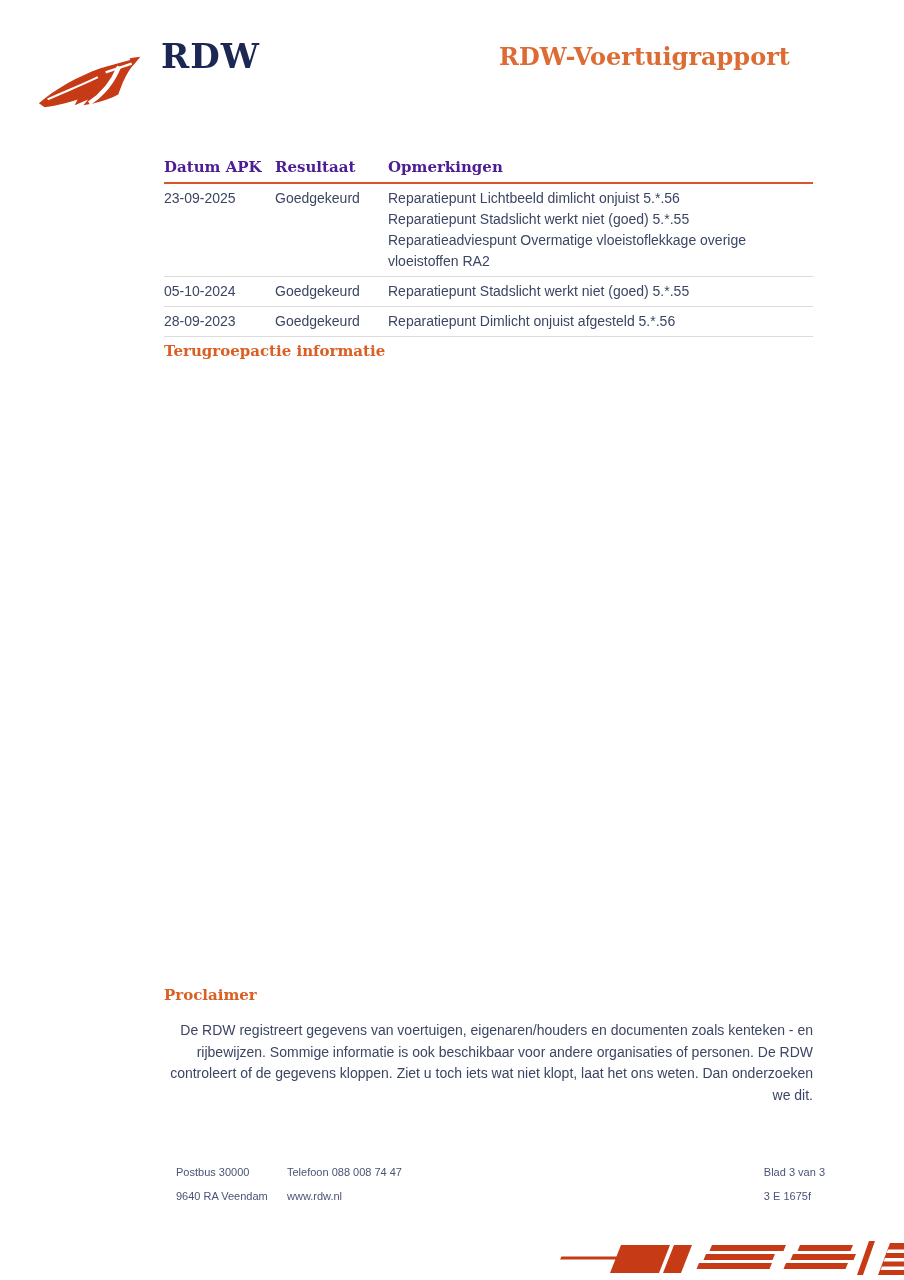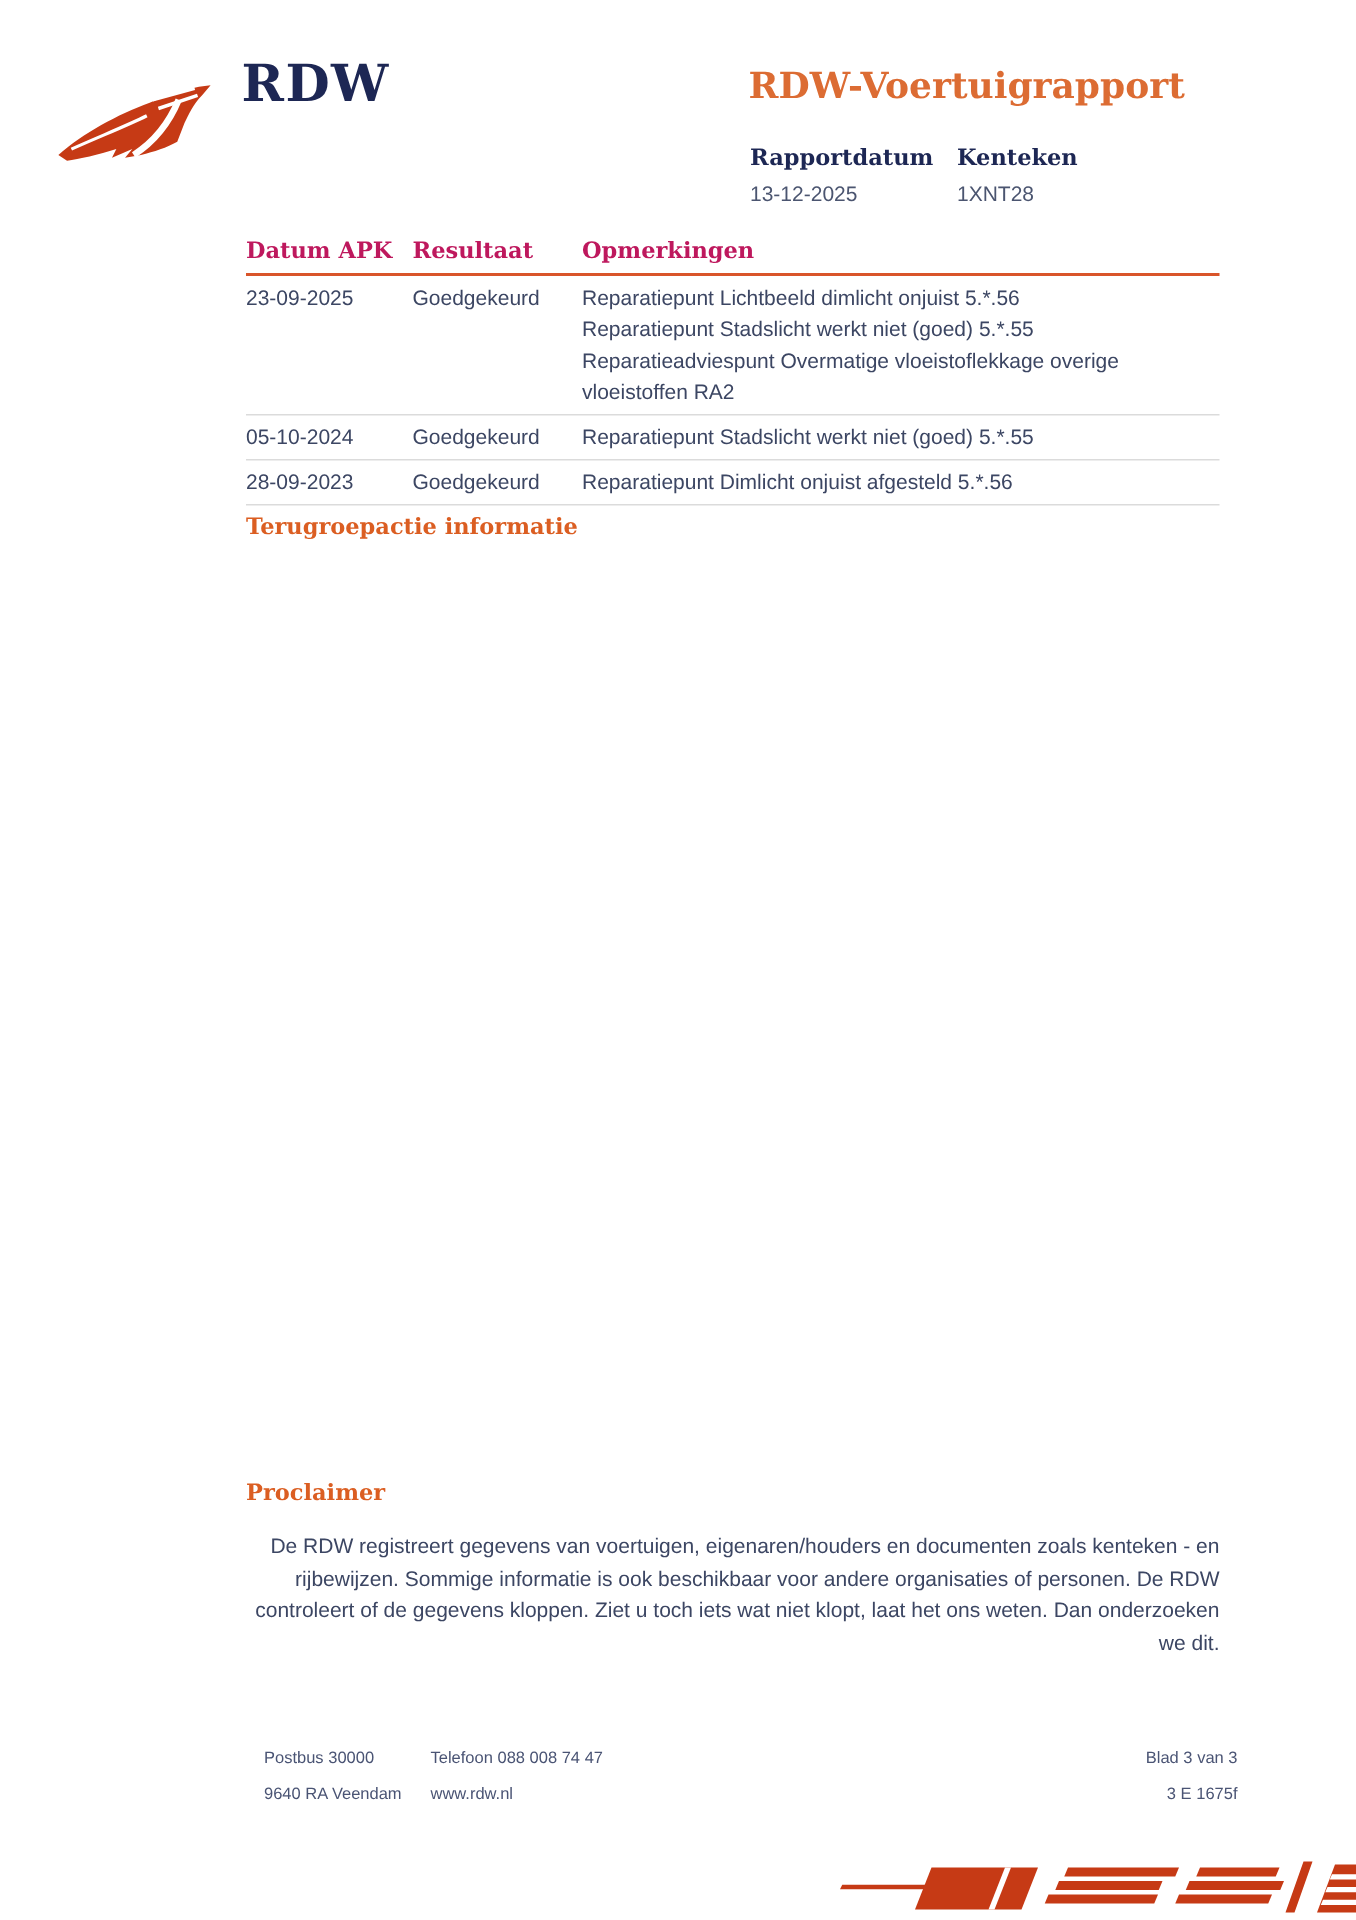--- a/index.html
+++ b/index.html
@@ -28,21 +28,21 @@
   .meta-label{
     font-family:"DejaVu Serif", serif;font-weight:bold;
     font-size:15px;color:#1d2754;
   }
   .meta-value{margin-top:7px;font-size:14px;color:#4b5570;}
   
   .apk{position:absolute;left:164px;top:158px;width:649px;font-size:14px;color:#3c4663;}
   .t-head{
     display:grid;grid-template-columns:111px 113px 1fr;
     font-family:"DejaVu Serif", serif;font-weight:bold;
-    font-size:15px;color:#be185d;
+    font-size:15px;color:#4c1d95;
     padding-bottom:6px;border-bottom:2px solid #D9552A;
   }
   .t-row{
     display:grid;grid-template-columns:111px 113px 1fr;
     padding:4px 0 4px;line-height:21px;
     border-bottom:1px solid #dbdbdb;
   }
   .remark{line-height:21px;}
   
   .section{position:absolute;left:164px;width:649px;}
@@ -53,21 +53,21 @@
     font-size:15px;color:#DB5E22;
   }
   .sec-body{margin-top:9px;font-size:14px;color:#3c4663;line-height:21.5px;}
   .sec-proclaimer .sec-body{margin-top:16px;text-align:right;}
   
   .footer{
     position:absolute;left:164px;top:1166px;width:649px;
     display:grid;grid-template-columns:111px 1fr auto;
     row-gap:11px;font-size:11px;color:#4a5474;line-height:13px;margin-left:12px;
   }
-  .footer .right{text-align:right;}
+  .footer .right{text-align:left;}
   
   .bottom-art{position:absolute;right:0;bottom:0;width:386px;height:47px;}
 </style>
 </head>
 <body>
 
 <div class="page">
 
   <svg class="feather" viewBox="0 0 120 70" xmlns="http://www.w3.org/2000/svg">
     <path fill="#C63A15" d="M3,57
@@ -82,30 +82,20 @@
       C31,57 17,60 9,61 Z"></path>
     <path fill="none" stroke="#ffffff" stroke-width="4.5" d="M55,57 C69,48 79,36 86,19"></path>
     <path fill="none" stroke="#ffffff" stroke-width="2.2" d="M12,53 C32,44 50,37 64,30"></path>
     <path fill="none" stroke="#ffffff" stroke-width="2.4" d="M68,19 L97,11"></path>
     <path fill="none" stroke="#ffffff" stroke-width="2.4" d="M72,25 L99,16"></path>
   </svg>
   <div class="wordmark">RDW</div>
 
   <div class="doc-title">RDW-Voertuigrapport</div>
 
-  <div class="meta">
-    <div class="meta-col1">
-      <div class="meta-label">Rapportdatum</div>
-      <div class="meta-value">13-12-2025</div>
-    </div>
-    <div>
-      <div class="meta-label">Kenteken</div>
-      <div class="meta-value">1XNT28</div>
-    </div>
-  </div>
 
   <div class="apk">
     <div class="t-head">
       <div>Datum APK</div>
       <div>Resultaat</div>
       <div>Opmerkingen</div>
     </div>
 
     <div class="t-row">
       <div>23-09-2025</div>

